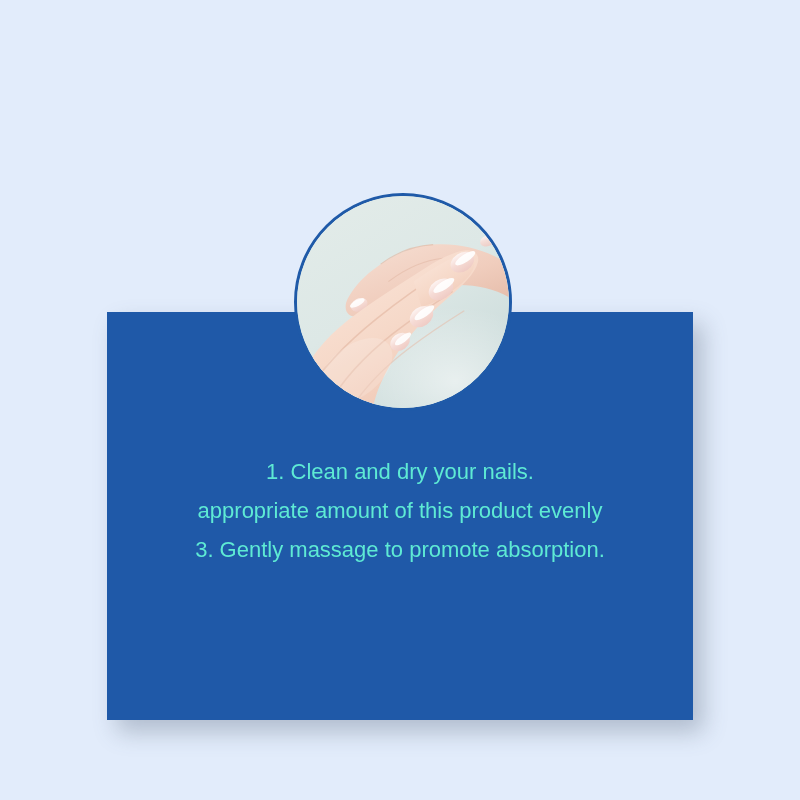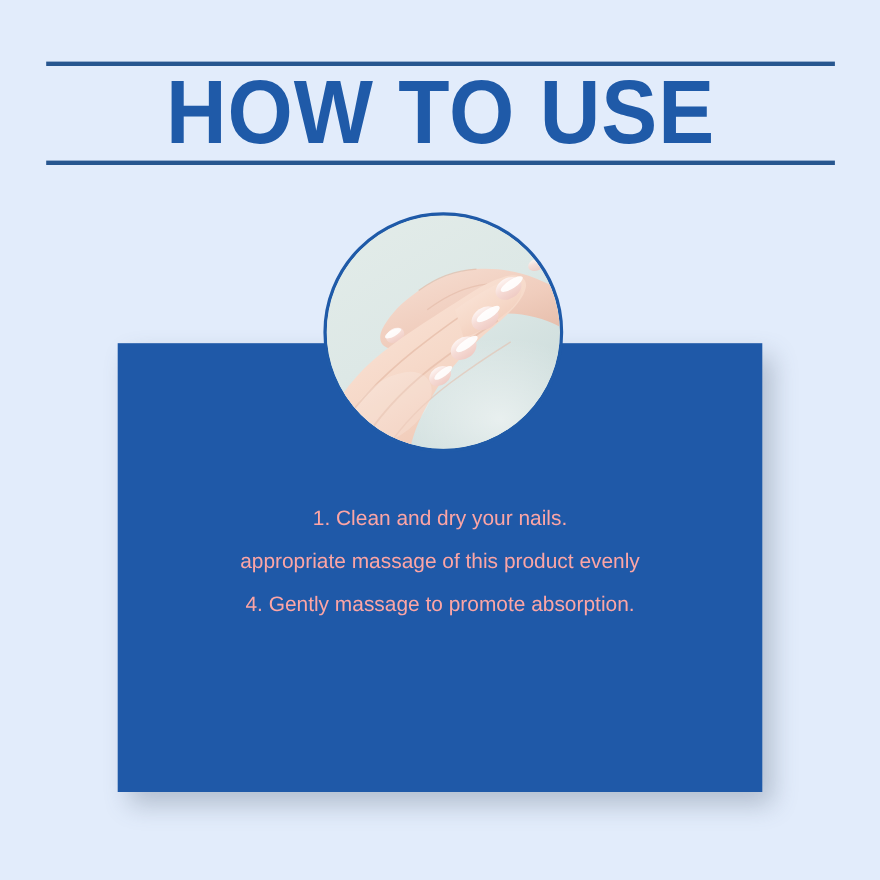--- a/index.html
+++ b/index.html
@@ -68,22 +68,22 @@
     background: #1f59a8;
     box-shadow: 10px 12px 22px rgba(80, 95, 115, 0.33);
   }
 
   .steps {
     position: absolute;
     left: 0;
     right: 0;
     top: 140px;
     text-align: center;
-    color: #fca5a5;
-    font-size: 19px;
+    color: #5eead4;
+    font-size: 22px;
     line-height: 39px;
     font-weight: 400;
     padding: 0 16px;
     box-sizing: border-box;
   }
   .steps .step-line {
     display: block;
     white-space: nowrap;
   }
 
@@ -110,31 +110,26 @@
     display: block;
     width: 100%;
     height: 100%;
   }
 </style>
 </head>
 <body>
 
 <div id="poster">
 
-  <div class="heading-block">
-    <div class="rule rule-top"></div>
-    <div class="poster-title">HOW TO USE</div>
-    <div class="rule rule-bottom"></div>
-  </div>
 
   <div class="content-panel">
     <div class="steps">
       <span class="step-line">1. Clean and dry your nails.</span>
-      <span class="step-line">appropriate massage of this product evenly</span>
-      <span class="step-line">4. Gently massage to promote absorption.</span>
+      <span class="step-line">appropriate amount of this product evenly</span>
+      <span class="step-line">3. Gently massage to promote absorption.</span>
     </div>
   </div>
 
   <div class="photo-circle">
     <div class="photo-inner">
       <svg class="photo-svg" viewBox="0 0 218 218" preserveAspectRatio="xMidYMid slice">
         <defs>
           <linearGradient id="bgGrad" x1="0" y1="0" x2="0.6" y2="1">
             <stop offset="0%" stop-color="#e3ece9"></stop>
             <stop offset="55%" stop-color="#dde8e6"></stop>

